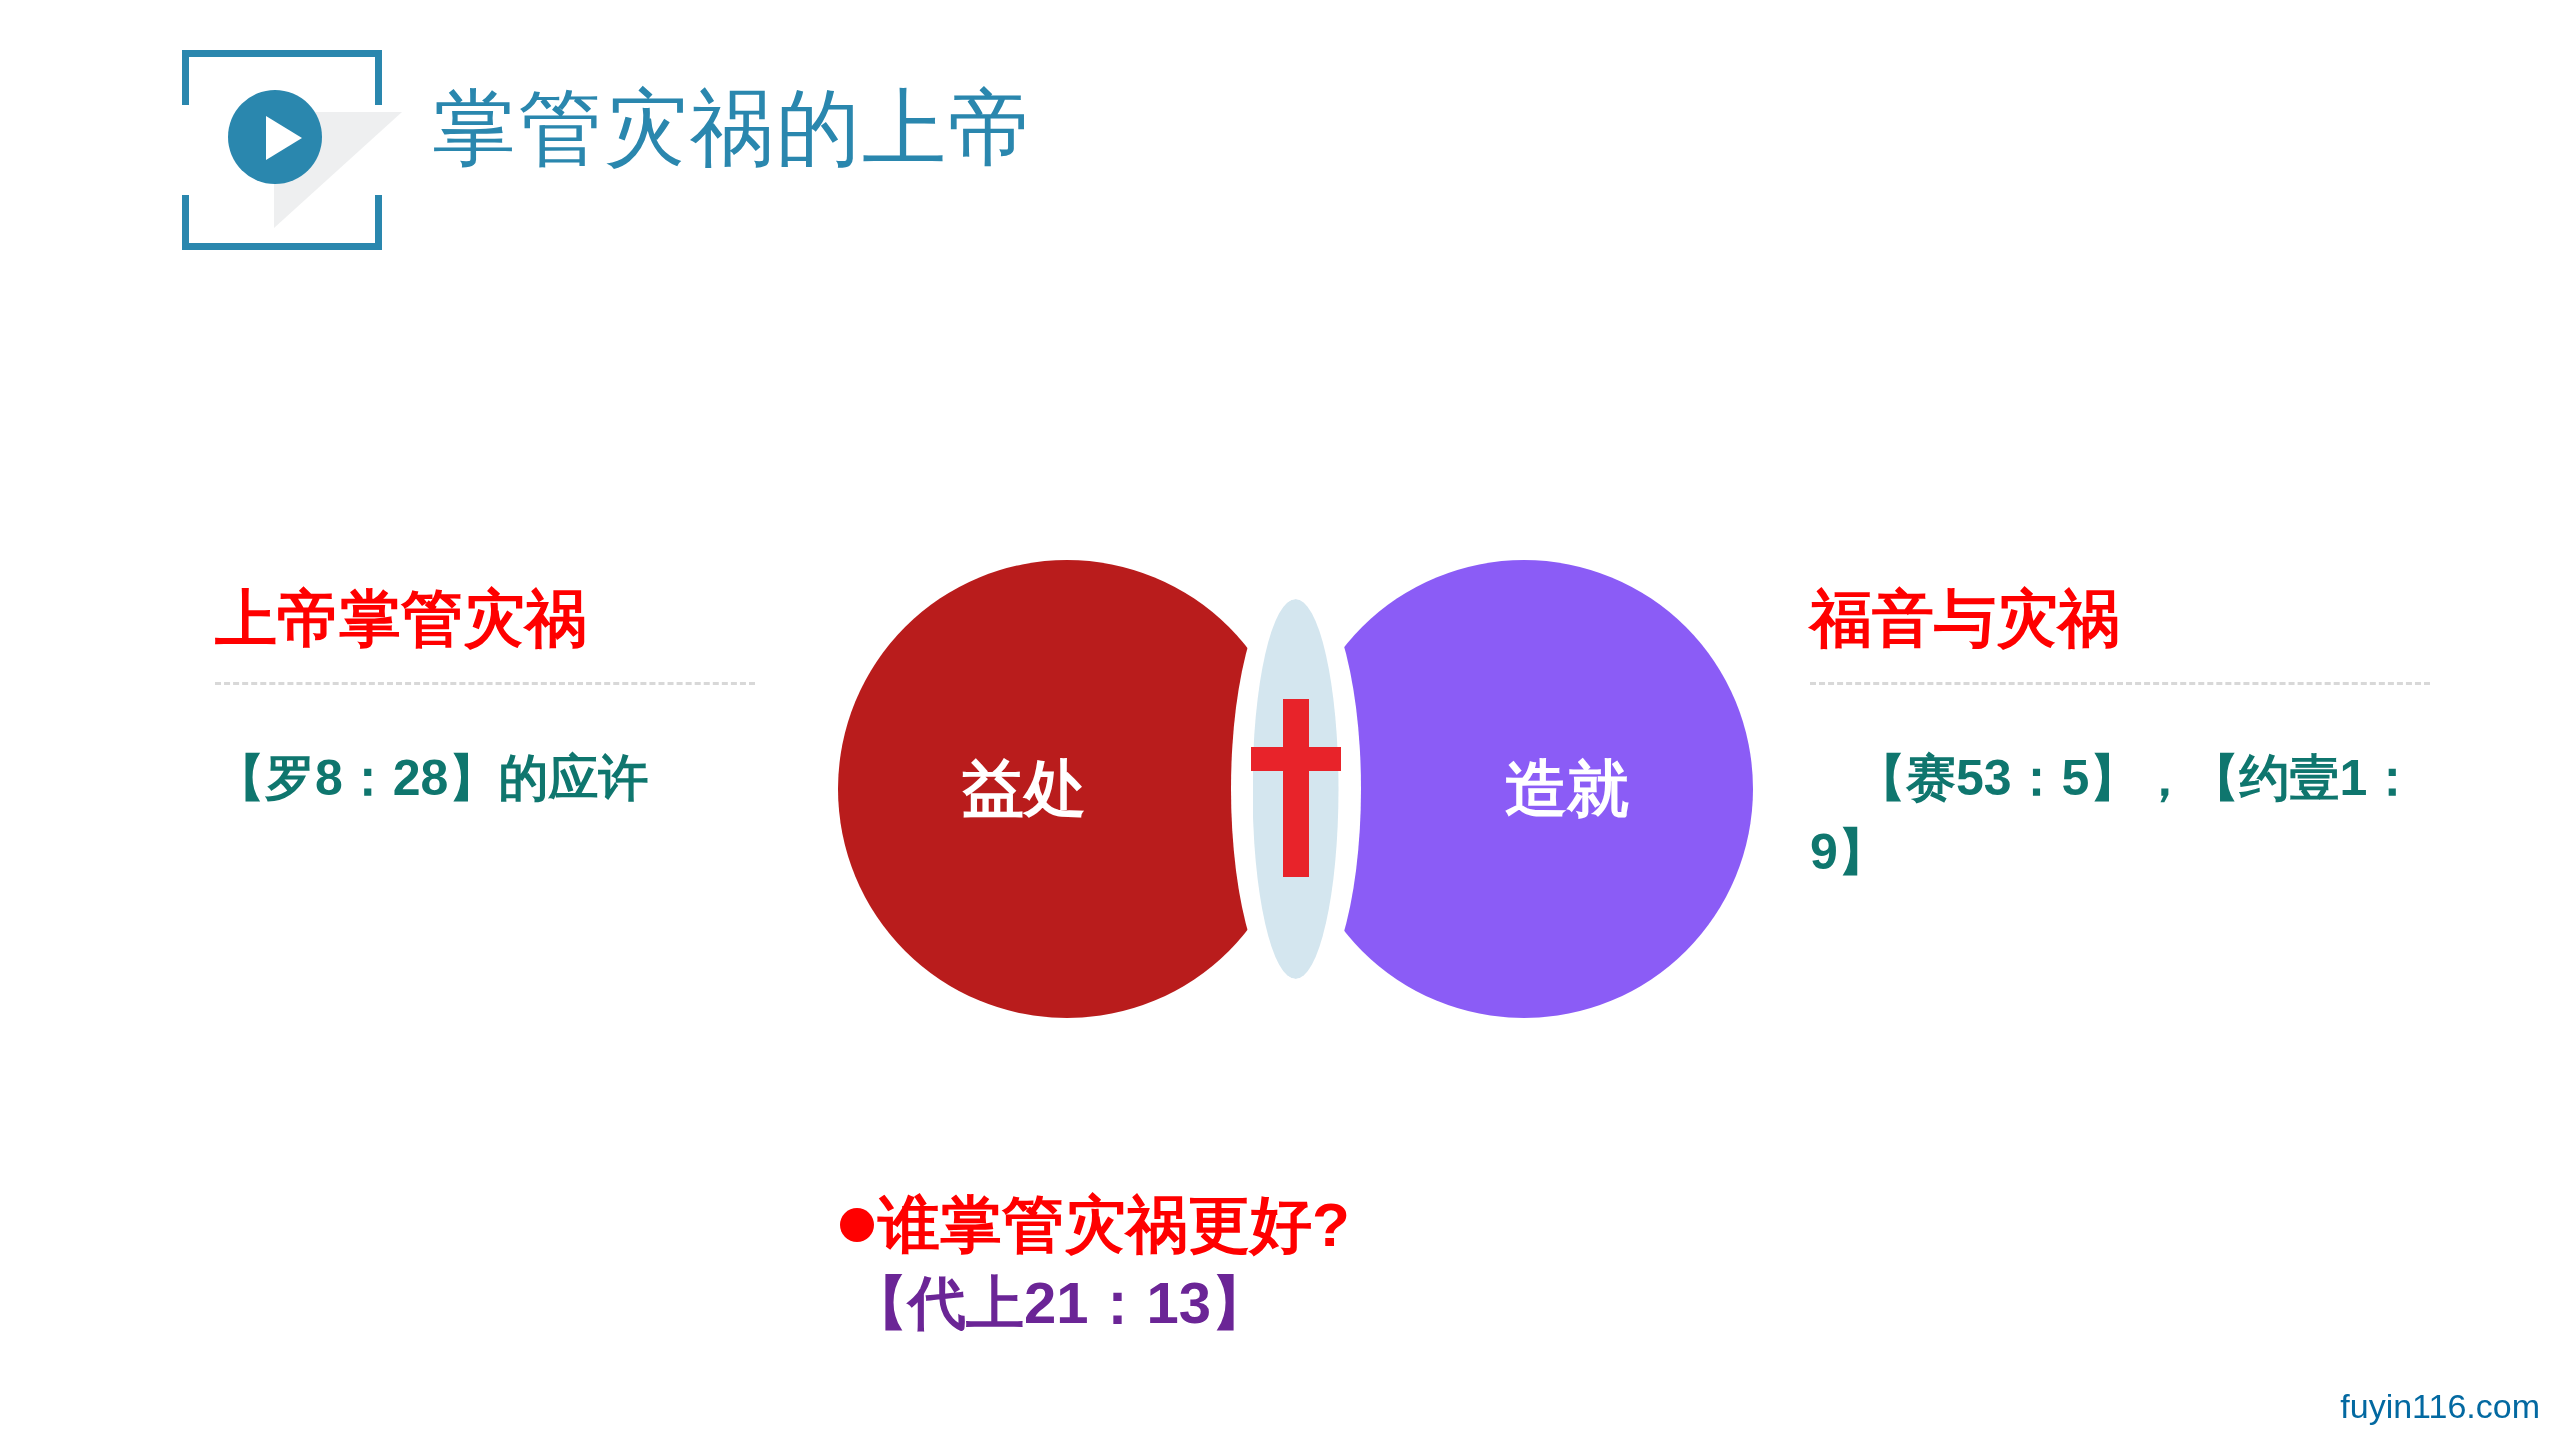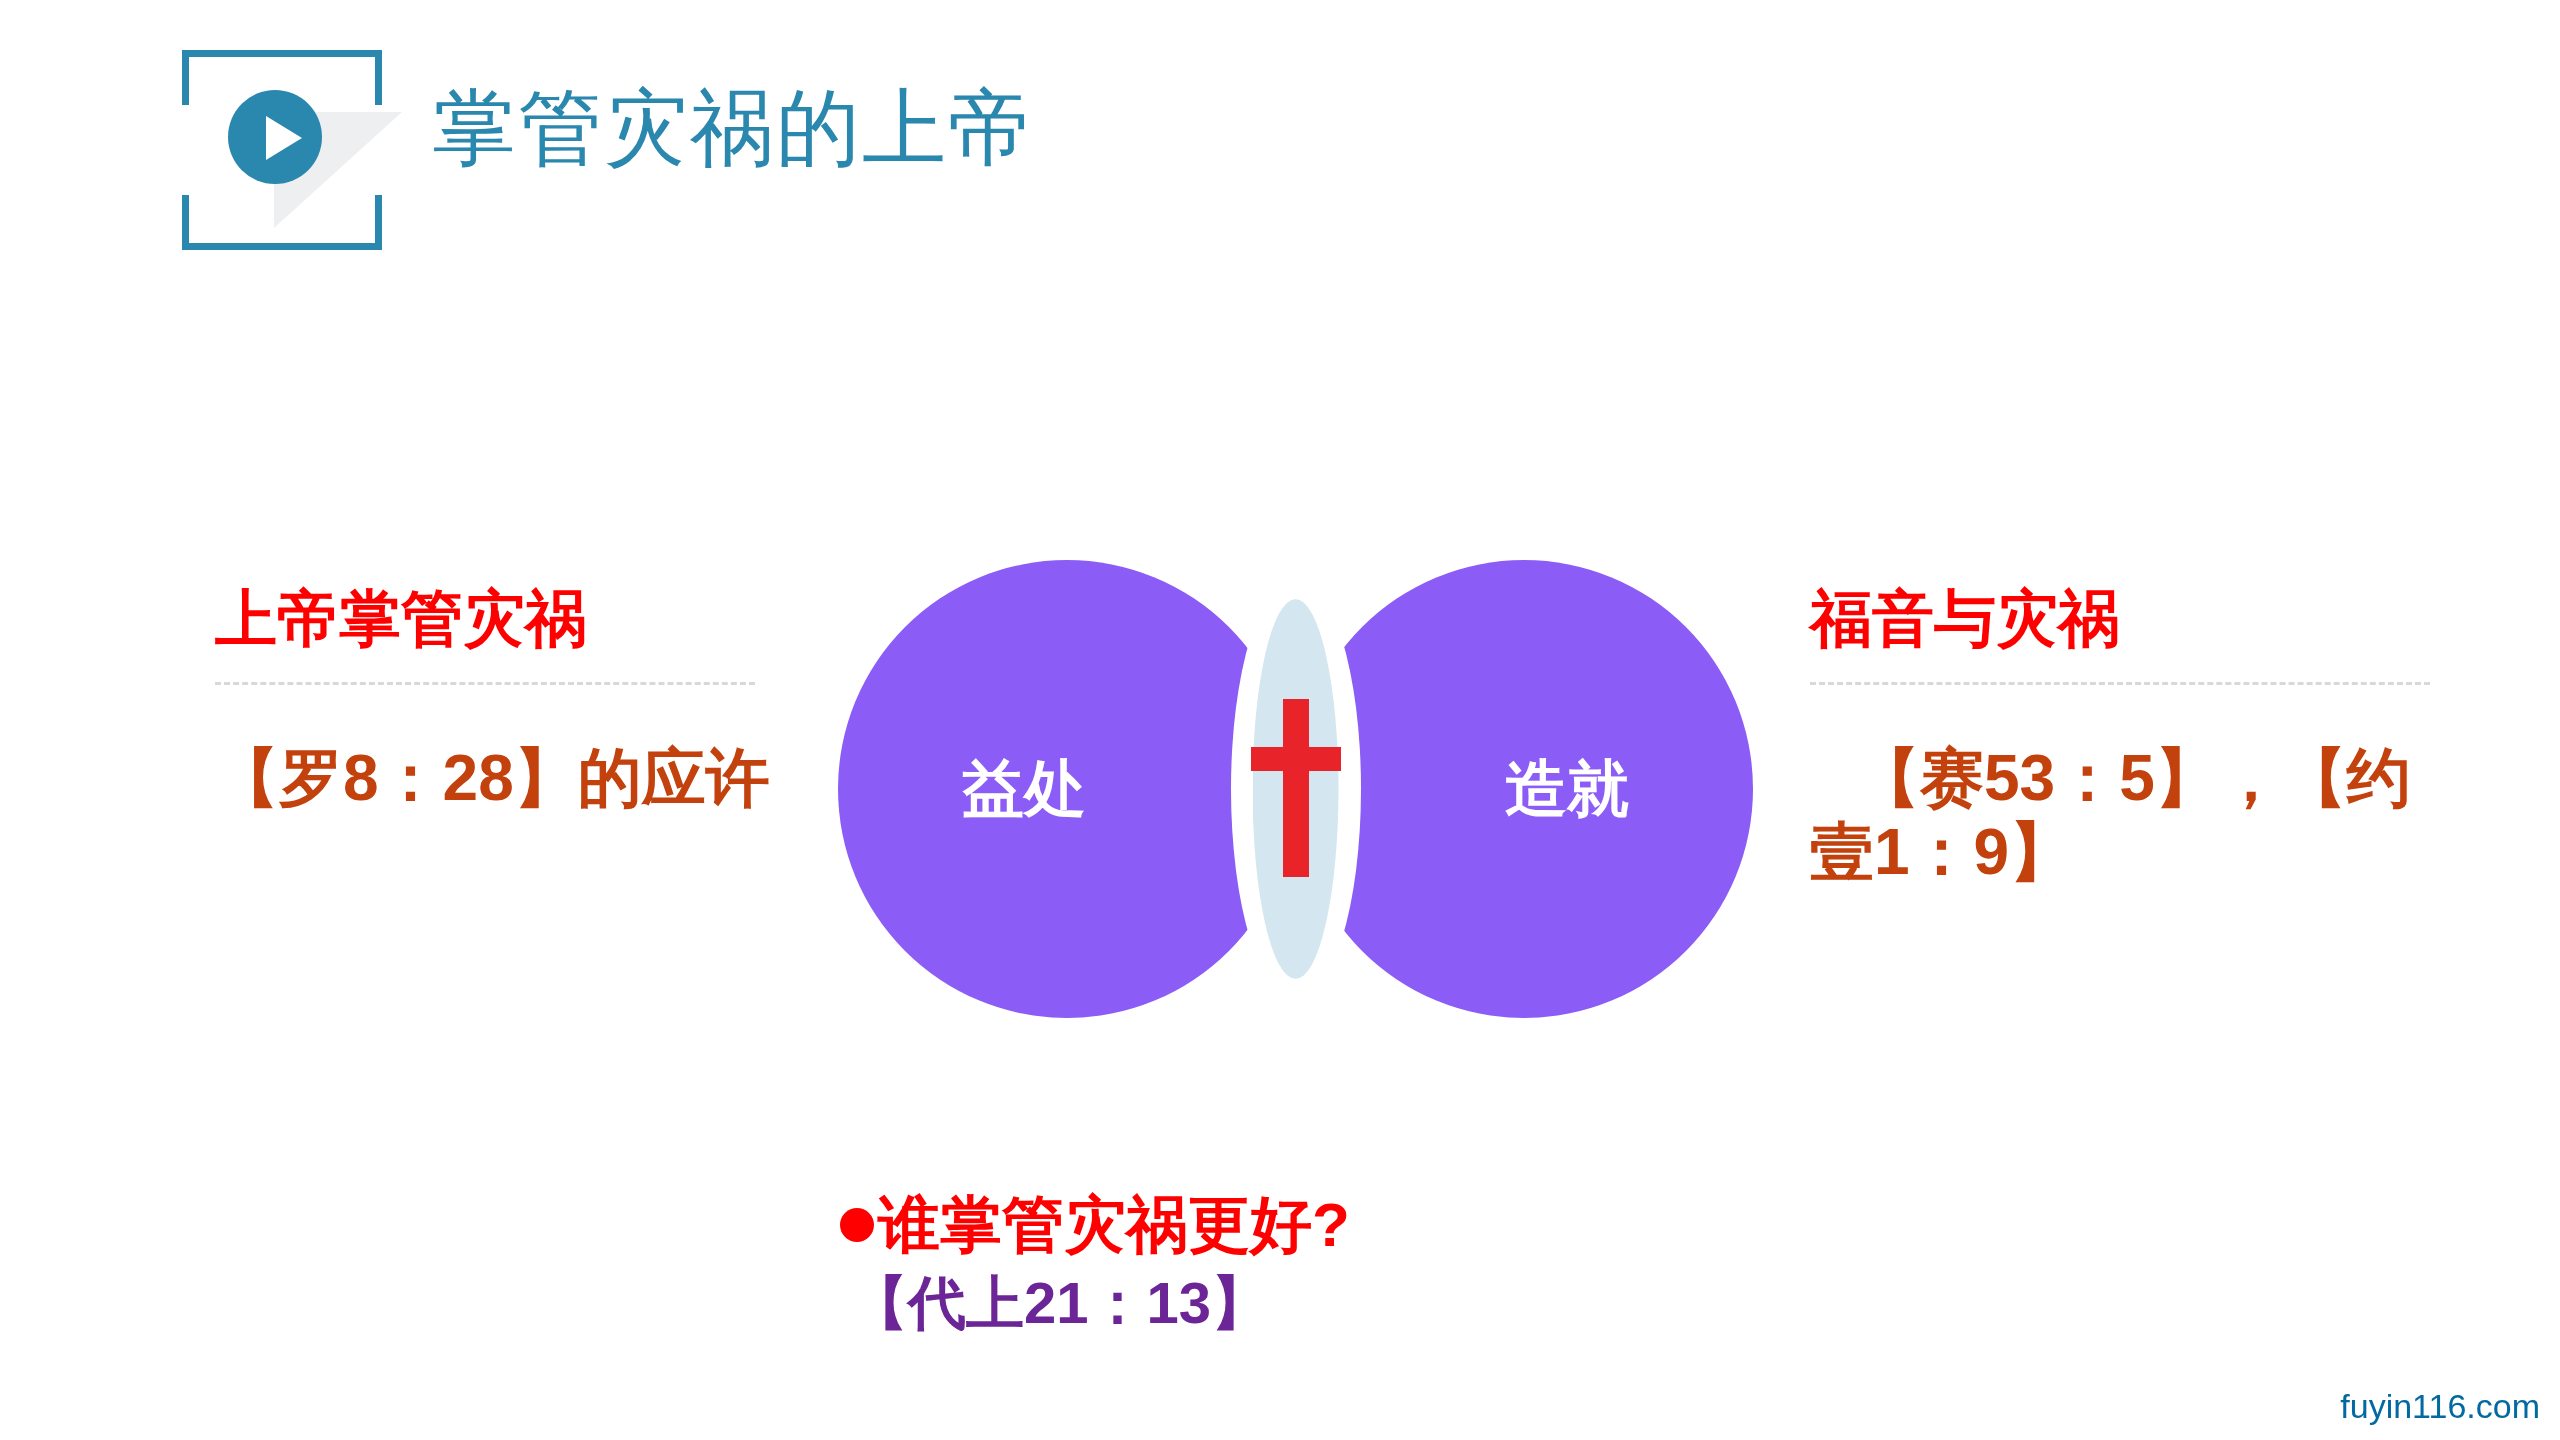--- a/index.html
+++ b/index.html
@@ -109,22 +109,22 @@
   .panel-divider {
     margin-top: 24px;
     height: 0;
     border-top: 3px dashed #d8d8d8;
   }
   #panel-left .panel-divider  { width: 540px; }
   #panel-right .panel-divider { width: 620px; }
 
   .panel-body {
     margin-top: 56px;
-    color: #c2410c;
-    font-size: 64px;
+    color: #0f766e;
+    font-size: 50px;
     line-height: 74px;
     font-weight: bold;
   }
   #panel-left .panel-body  { text-indent: 0; }
   #panel-right .panel-body { text-indent: 46px; }
 
   
   #venn {
     position: absolute;
     left: 838px;
@@ -135,21 +135,21 @@
   .venn-circle {
     position: absolute;
     top: 0;
     width: 458px;
     height: 458px;
     border-radius: 50%;
     display: flex;
     align-items: center;
     justify-content: center;
   }
-  #venn-left  { left: 0;    background: #8b5cf6; }
+  #venn-left  { left: 0;    background: #b91c1c; }
   #venn-right { right: 0;   background: #8b5cf6; }
   #venn-left  .venn-label { margin-right: 86px; }
   #venn-right .venn-label { margin-left: 86px; }
   .venn-label {
     color: #ffffff;
     font-size: 62px;
     font-weight: bold;
     line-height: 70px;
     white-space: nowrap;
   }

